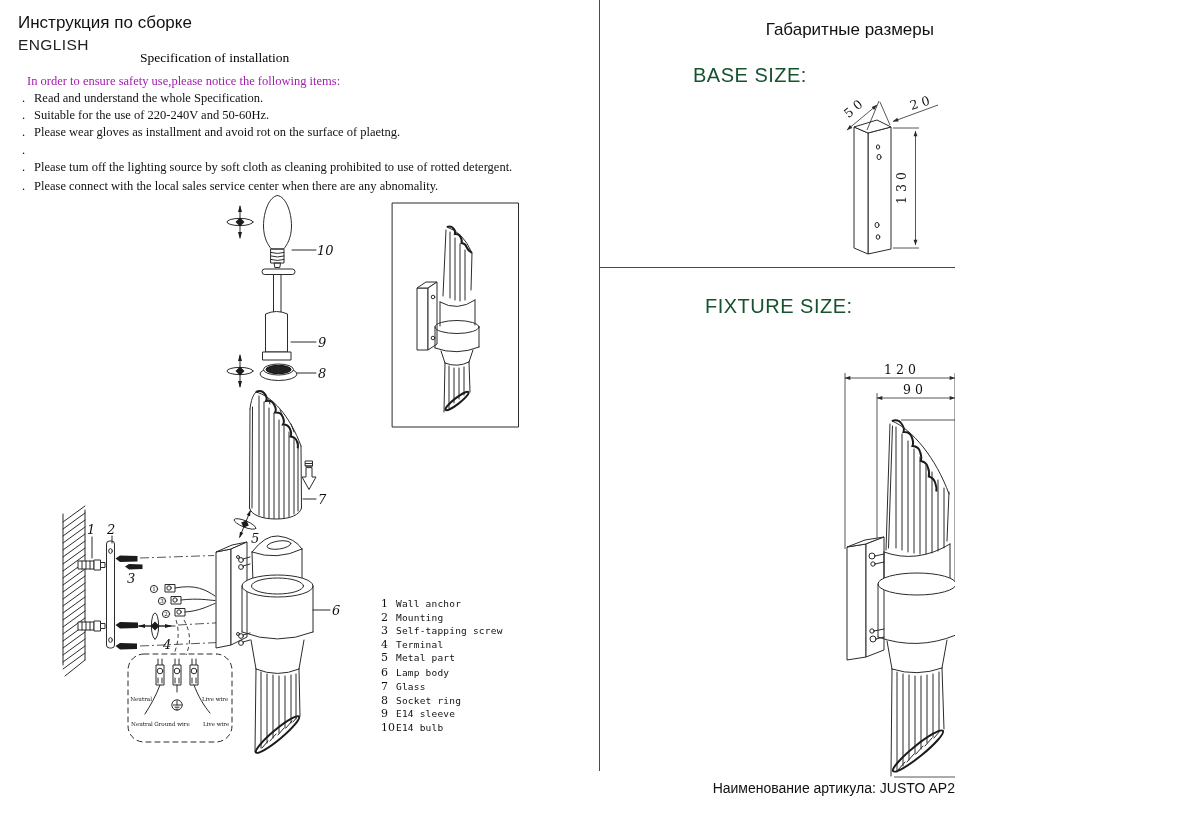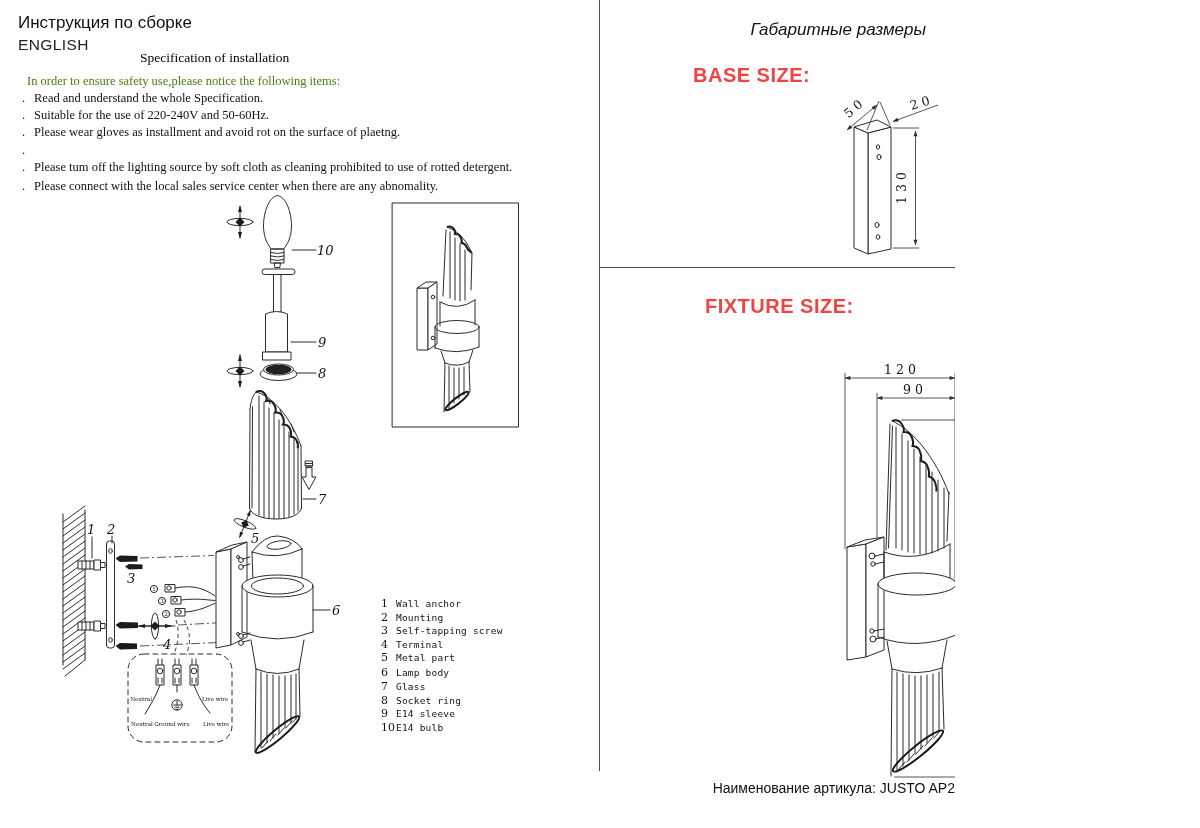--- a/index.html
+++ b/index.html
@@ -3,29 +3,29 @@
 <meta charset="utf-8">
 <style>
   html,body{margin:0;padding:0;background:#fff;}
   #page{position:relative;width:955px;height:828px;background:#ffffff;overflow:hidden;
         font-family:"Liberation Serif", serif;color:#1c1c1c;}
   .abs{position:absolute;}
   .sans{font-family:"Liberation Sans", sans-serif;}
   .title-ru{font-size:17px;color:#111;}
   .eng-label{font-size:15.5px;letter-spacing:.4px;color:#222;}
   .eng-sub{font-size:13.5px;color:#000000;}
-  .intro{font-size:12.5px;color:#4d7c0f;}
+  .intro{font-size:12.5px;color:#a21caf;}
   .slist{font-size:12.5px;color:#111;}
   .slist .row{display:flex;line-height:17.2px;}
   .slist .dot{width:12px;text-align:left;padding-left:1px;}
   .plist{font-size:10px;line-height:13.6px;color:#111;}
   .plist .row{display:flex;align-items:baseline;height:13.6px;}
   .plist .num{font-family:"DejaVu Serif",serif;font-size:11px;width:15px;}
   .plist .nm{font-family:"DejaVu Sans Mono",monospace;font-size:9.5px;letter-spacing:.2px;}
-  .size-label{font-size:20px;color:#ef4444;letter-spacing:.5px;font-weight:bold;}
+  .size-label{font-size:20px;color:#14532d;letter-spacing:.5px;}
   .vline{width:1px;background:#4a4a4a;}
   .hline{height:1px;background:#4a4a4a;}
   .footer{width:100%;text-align:right;font-size:14px;color:#111;}
   svg{overflow:visible;}
   svg *{vector-effect:non-scaling-stroke;}
   .st{stroke:#2b2b2b;stroke-width:1;fill:none;stroke-linecap:round;}
   .stw{stroke:#2b2b2b;stroke-width:1;fill:#fff;}
   .fil{fill:#1b1b1b;stroke:none;}
   .thk{stroke:#1b1b1b;stroke-width:2;fill:none;}
   .dim{stroke:#2b2b2b;stroke-width:.8;fill:none;}
@@ -111,21 +111,21 @@
     <div class="row">
         <span class="num">9</span>
         <span class="nm">E14 sleeve</span>
       </div>
     <div class="row">
         <span class="num">10</span>
         <span class="nm">E14 bulb</span>
       </div>
   </div>
 
-  <div class="abs sans title-ru" style="right:29px;top:20px;font-style:italic;">Габаритные размеры</div>
+  <div class="abs sans title-ru" style="right:21px;top:20px;">Габаритные размеры</div>
   <div class="abs sans size-label" style="left:693px;top:64px;">BASE SIZE:</div>
   <div class="abs sans size-label" style="left:705px;top:295px;">FIXTURE SIZE:</div>
 
   <div class="abs footer sans" style="left:0;top:780px;">Наименование артикула: JUSTO AP2</div>
 
   <svg class="abs" style="left:40px;top:190px;" width="500" height="590" viewBox="40 190 500 590">
     <defs>
       <marker id="ar" viewBox="0 0 10 10" refX="9.5" refY="5" markerWidth="10" markerHeight="7" orient="auto-start-reverse">
         <path d="M0,1.5 L10,5 L0,8.5 Z" fill="#2b2b2b"></path>
       </marker>

